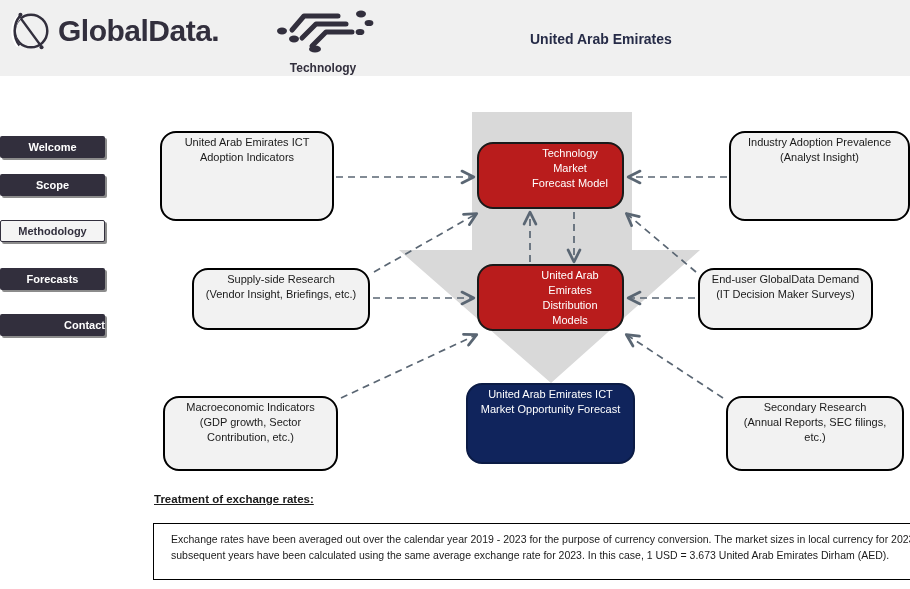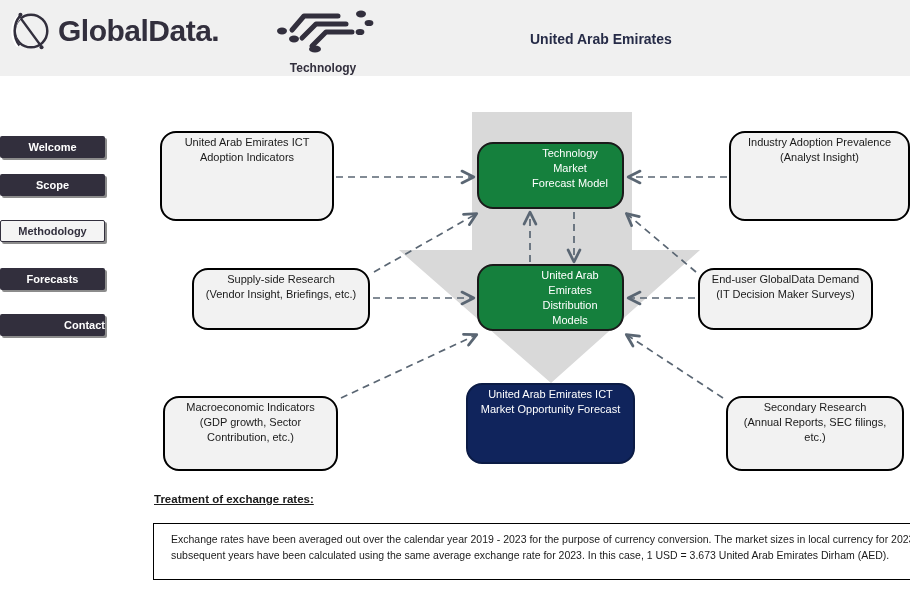--- a/index.html
+++ b/index.html
@@ -112,21 +112,21 @@
     color: #1a1a1a;
     font-size: 11px;
     line-height: 1.35;
     text-align: center;
     display: flex;
     align-items: flex-start;
     justify-content: center;
     padding: 2px 6px;
     z-index: 3;
   }
-  .node.gray  { background: #15803d; color: #ffffff; border-color: #1a1a1a; padding-left: 45px; }
+  .node.gray  { background: #b91c1c; color: #ffffff; border-color: #1a1a1a; padding-left: 45px; }
   .node.navy  { background: #10245c; color: #ffffff; border-color: #0b1b45; }
 
   
   .n-ict-adopt   { left: 160px; top: 55px;  width: 174px; height: 90px; }
   .n-tmf         { left: 477px; top: 66px;  width: 147px; height: 67px; }
   .n-industry    { left: 729px; top: 55px;  width: 181px; height: 90px; }
   .n-supply      { left: 192px; top: 192px; width: 178px; height: 62px; }
   .n-distrib     { left: 477px; top: 188px; width: 147px; height: 67px; }
   .n-enduser     { left: 698px; top: 192px; width: 175px; height: 62px; }
   .n-macro       { left: 163px; top: 320px; width: 175px; height: 75px; }

